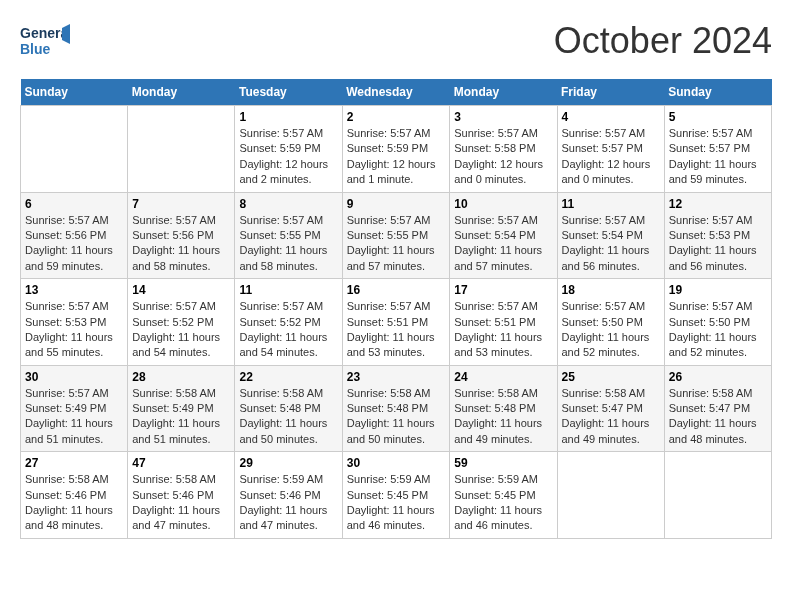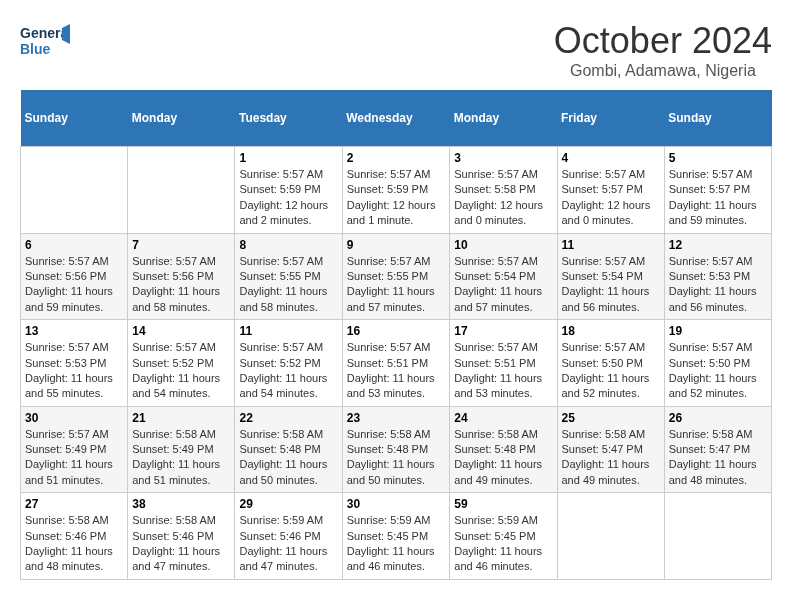--- a/index.html
+++ b/index.html
@@ -14,40 +14,40 @@
       display: flex;
       justify-content: space-between;
       align-items: flex-start;
       margin-bottom: 10px;
     }
     .logo {
       display: flex;
       align-items: center;
     }
     .title-block {
-      text-align: center;
+      text-align: right;
     }
     .month-title {
       font-size: 36px;
       font-weight: normal;
       color: #333;
     }
     .location-title {
       font-size: 16px;
       color: #555;
     }
     .calendar {
       width: 100%;
       border-collapse: collapse;
       font-size: 11px;
     }
     .calendar th {
       background-color: #2e75b6;
       color: #fff;
-      padding: 21px 4px;
+      padding: 6px 4px;
       text-align: left;
       font-weight: bold;
       font-size: 12px;
     }
     .calendar td {
       border: 1px solid #ccc;
       vertical-align: top;
       padding: 4px;
       width: 108px;
       min-height: 80px;
@@ -82,21 +82,20 @@
     <div>
       <svg width="50" height="45" viewBox="0 0 50 45">
         <text x="0" y="18" font-family="Arial" font-weight="bold" font-size="14" fill="#1a3a5c">General</text>
         <text x="0" y="34" font-family="Arial" font-weight="bold" font-size="14" fill="#2e75b6">Blue</text>
         <polygon points="42,8 50,4 50,24 42,20" fill="#2e75b6"></polygon>
       </svg>
     </div>
   </div>
   <div class="title-block">
     <div class="month-title">October 2024</div>
-    <div class="location-title">Gombi, Adamawa, Nigeria</div>
   </div>
 </div>
 
 <table class="calendar">
   <thead>
     <tr id="weekday-header">
     <th>Sunday</th>
         <th>Monday</th>
         <th>Tuesday</th>
         <th>Wednesday</th>
@@ -189,21 +188,21 @@
           <span class="day-number">19</span>
           <div class="day-info">Sunrise: 5:57 AM<br>Sunset: 5:50 PM<br>Daylight: 11 hours<br>and 52 minutes.</div>
         </td>
       </tr>
       <tr>
         <td>
           <span class="day-number">30</span>
           <div class="day-info">Sunrise: 5:57 AM<br>Sunset: 5:49 PM<br>Daylight: 11 hours<br>and 51 minutes.</div>
         </td>
         <td>
-          <span class="day-number">21</span>
+          <span class="day-number">28</span>
           <div class="day-info">Sunrise: 5:58 AM<br>Sunset: 5:49 PM<br>Daylight: 11 hours<br>and 51 minutes.</div>
         </td>
         <td>
           <span class="day-number">22</span>
           <div class="day-info">Sunrise: 5:58 AM<br>Sunset: 5:48 PM<br>Daylight: 11 hours<br>and 50 minutes.</div>
         </td>
         <td>
           <span class="day-number">23</span>
           <div class="day-info">Sunrise: 5:58 AM<br>Sunset: 5:48 PM<br>Daylight: 11 hours<br>and 50 minutes.</div>
         </td>
@@ -219,21 +218,21 @@
           <span class="day-number">26</span>
           <div class="day-info">Sunrise: 5:58 AM<br>Sunset: 5:47 PM<br>Daylight: 11 hours<br>and 48 minutes.</div>
         </td>
       </tr>
       <tr>
         <td>
           <span class="day-number">27</span>
           <div class="day-info">Sunrise: 5:58 AM<br>Sunset: 5:46 PM<br>Daylight: 11 hours<br>and 48 minutes.</div>
         </td>
         <td>
-          <span class="day-number">38</span>
+          <span class="day-number">47</span>
           <div class="day-info">Sunrise: 5:58 AM<br>Sunset: 5:46 PM<br>Daylight: 11 hours<br>and 47 minutes.</div>
         </td>
         <td>
           <span class="day-number">29</span>
           <div class="day-info">Sunrise: 5:59 AM<br>Sunset: 5:46 PM<br>Daylight: 11 hours<br>and 47 minutes.</div>
         </td>
         <td>
           <span class="day-number">30</span>
           <div class="day-info">Sunrise: 5:59 AM<br>Sunset: 5:45 PM<br>Daylight: 11 hours<br>and 46 minutes.</div>
         </td>

